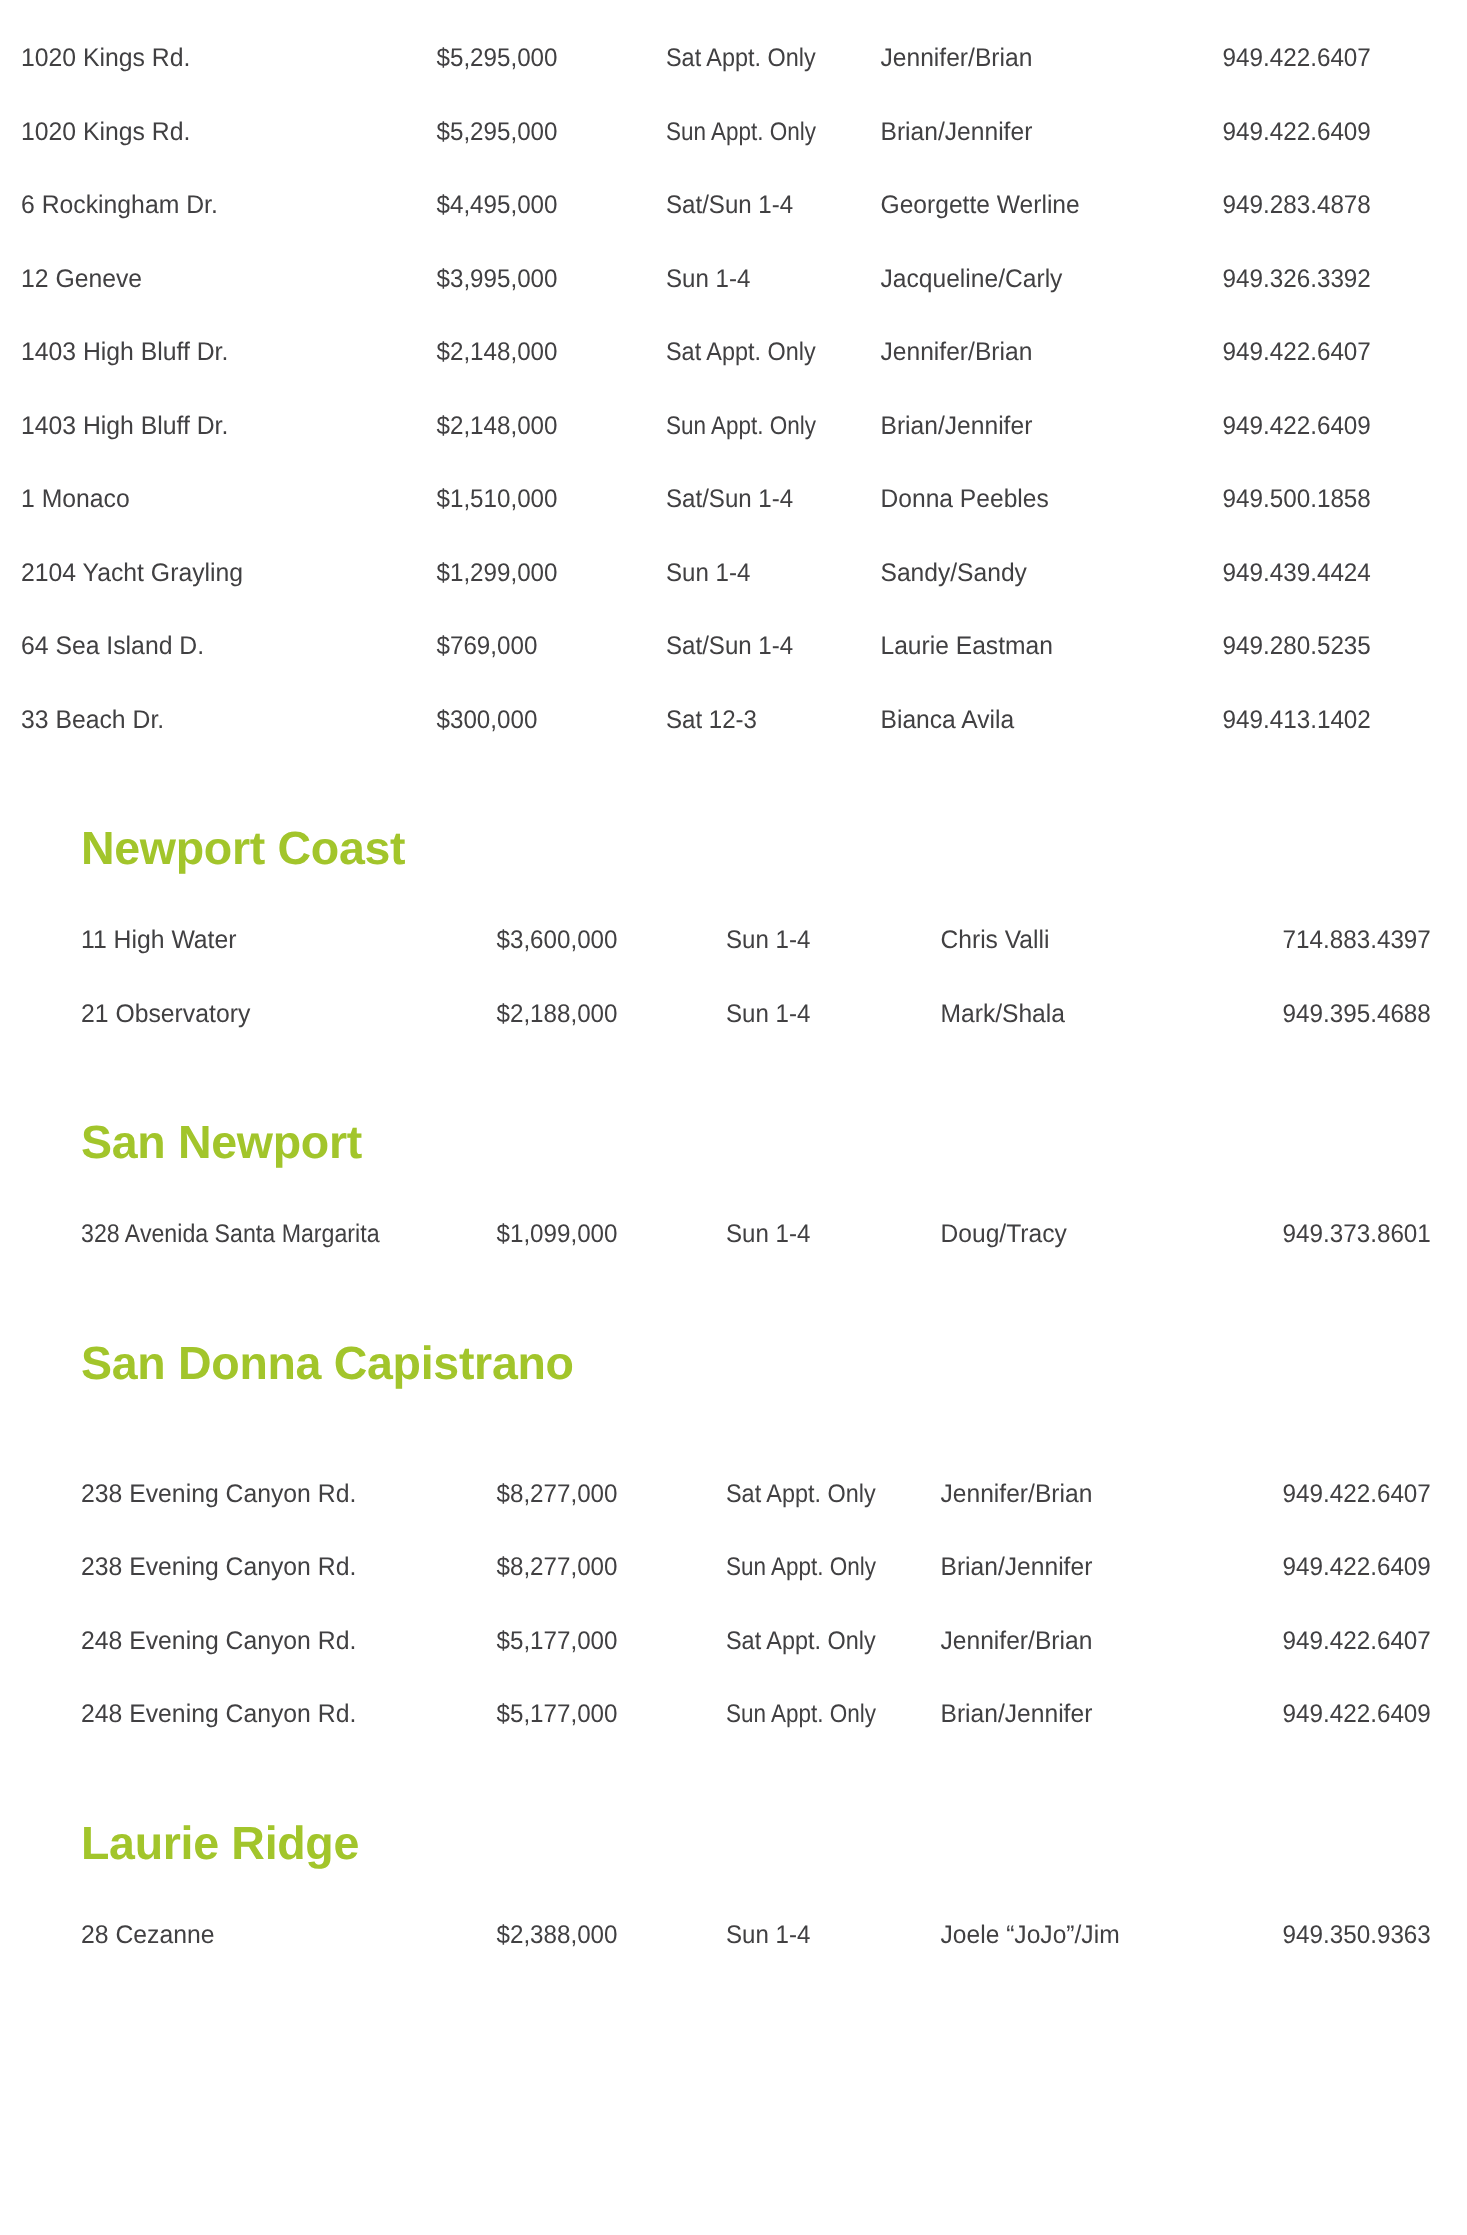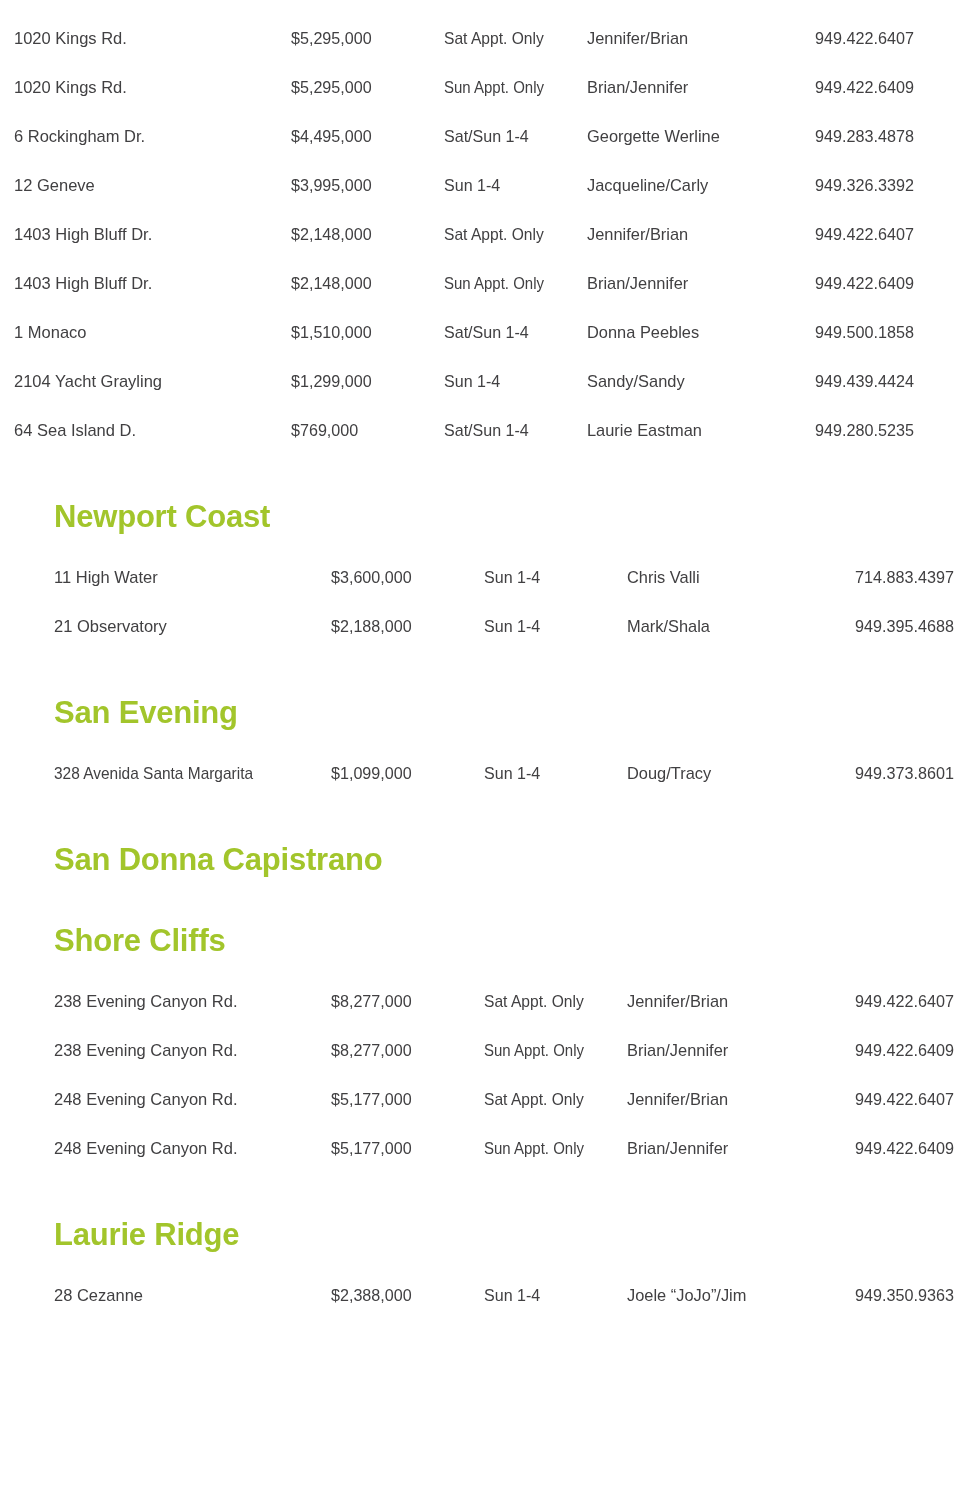--- a/index.html
+++ b/index.html
@@ -111,20 +111,27 @@
   </div>
 
   <div class="row">
     <div class="cell" style="transform: scaleX(0.971);">64 Sea Island D.</div>
     <div class="cell" style="transform: scaleX(0.948);">$769,000</div>
     <div class="cell" style="transform: scaleX(0.944);">Sat/Sun 1-4</div>
     <div class="cell" style="transform: scaleX(0.965);">Laurie Eastman</div>
     <div class="cell" style="transform: scaleX(0.951);">949.280.5235</div>
   </div>
 
+  <div class="row">
+    <div class="cell" style="transform: scaleX(0.971);">33 Beach Dr.</div>
+    <div class="cell" style="transform: scaleX(0.948);">$300,000</div>
+    <div class="cell" style="transform: scaleX(0.944);">Sat 12-3</div>
+    <div class="cell" style="transform: scaleX(0.965);">Bianca Avila</div>
+    <div class="cell" style="transform: scaleX(0.951);">949.413.1402</div>
+  </div>
 </div>
   </section>
 
   <section class="section">
     <h2 class="section-title">Newport Coast</h2>
     <div class="rows">
   <div class="row">
     <div class="cell" style="transform: scaleX(0.971);">11 High Water</div>
     <div class="cell" style="transform: scaleX(0.948);">$3,600,000</div>
     <div class="cell" style="transform: scaleX(0.944);">Sun 1-4</div>
@@ -136,38 +143,37 @@
     <div class="cell" style="transform: scaleX(0.971);">21 Observatory</div>
     <div class="cell" style="transform: scaleX(0.948);">$2,188,000</div>
     <div class="cell" style="transform: scaleX(0.944);">Sun 1-4</div>
     <div class="cell" style="transform: scaleX(0.965);">Mark/Shala</div>
     <div class="cell" style="transform: scaleX(0.951);">949.395.4688</div>
   </div>
 </div>
   </section>
 
   <section class="section">
-    <h2 class="section-title">San Evening</h2>
+    <h2 class="section-title">San Newport</h2>
     <div class="rows">
   <div class="row">
     <div class="cell" style="transform: scaleX(0.909);">328 Avenida Santa Margarita</div>
     <div class="cell" style="transform: scaleX(0.948);">$1,099,000</div>
     <div class="cell" style="transform: scaleX(0.944);">Sun 1-4</div>
     <div class="cell" style="transform: scaleX(0.965);">Doug/Tracy</div>
     <div class="cell" style="transform: scaleX(0.951);">949.373.8601</div>
   </div>
 </div>
   </section>
 
   <section class="section">
     <h2 class="section-title">San Donna Capistrano</h2>
   </section>
 
   <section class="section">
-    <h2 class="section-title">Shore Cliffs</h2>
     <div class="rows">
   <div class="row">
     <div class="cell" style="transform: scaleX(0.971);">238 Evening Canyon Rd.</div>
     <div class="cell" style="transform: scaleX(0.948);">$8,277,000</div>
     <div class="cell" style="transform: scaleX(0.918);">Sat Appt. Only</div>
     <div class="cell" style="transform: scaleX(0.965);">Jennifer/Brian</div>
     <div class="cell" style="transform: scaleX(0.951);">949.422.6407</div>
   </div>
 
   <div class="row">

